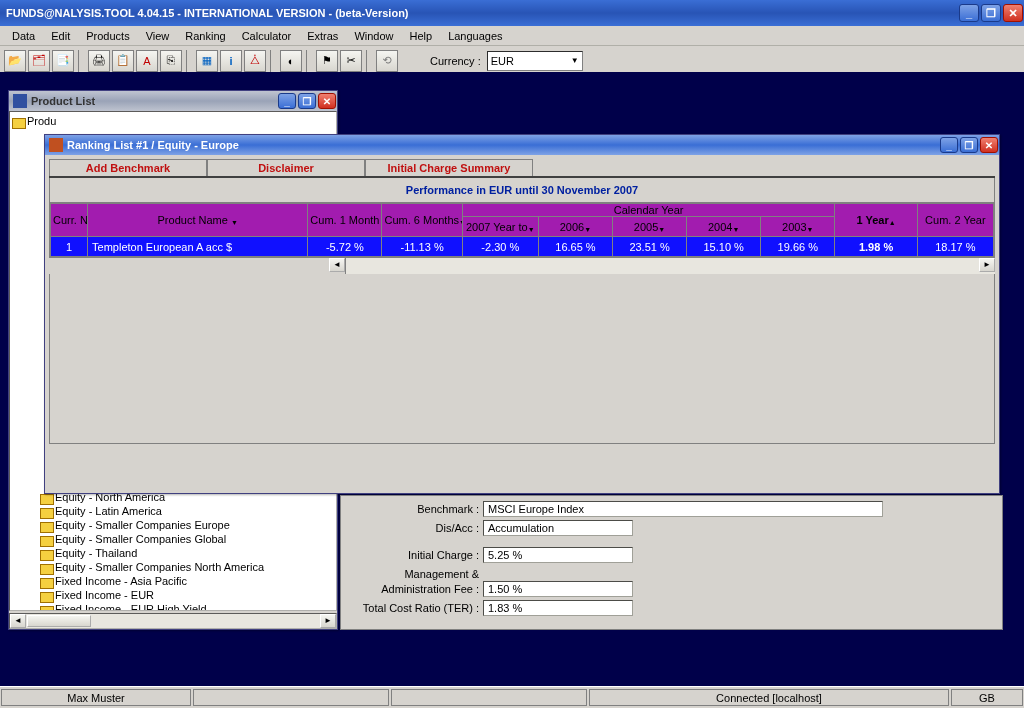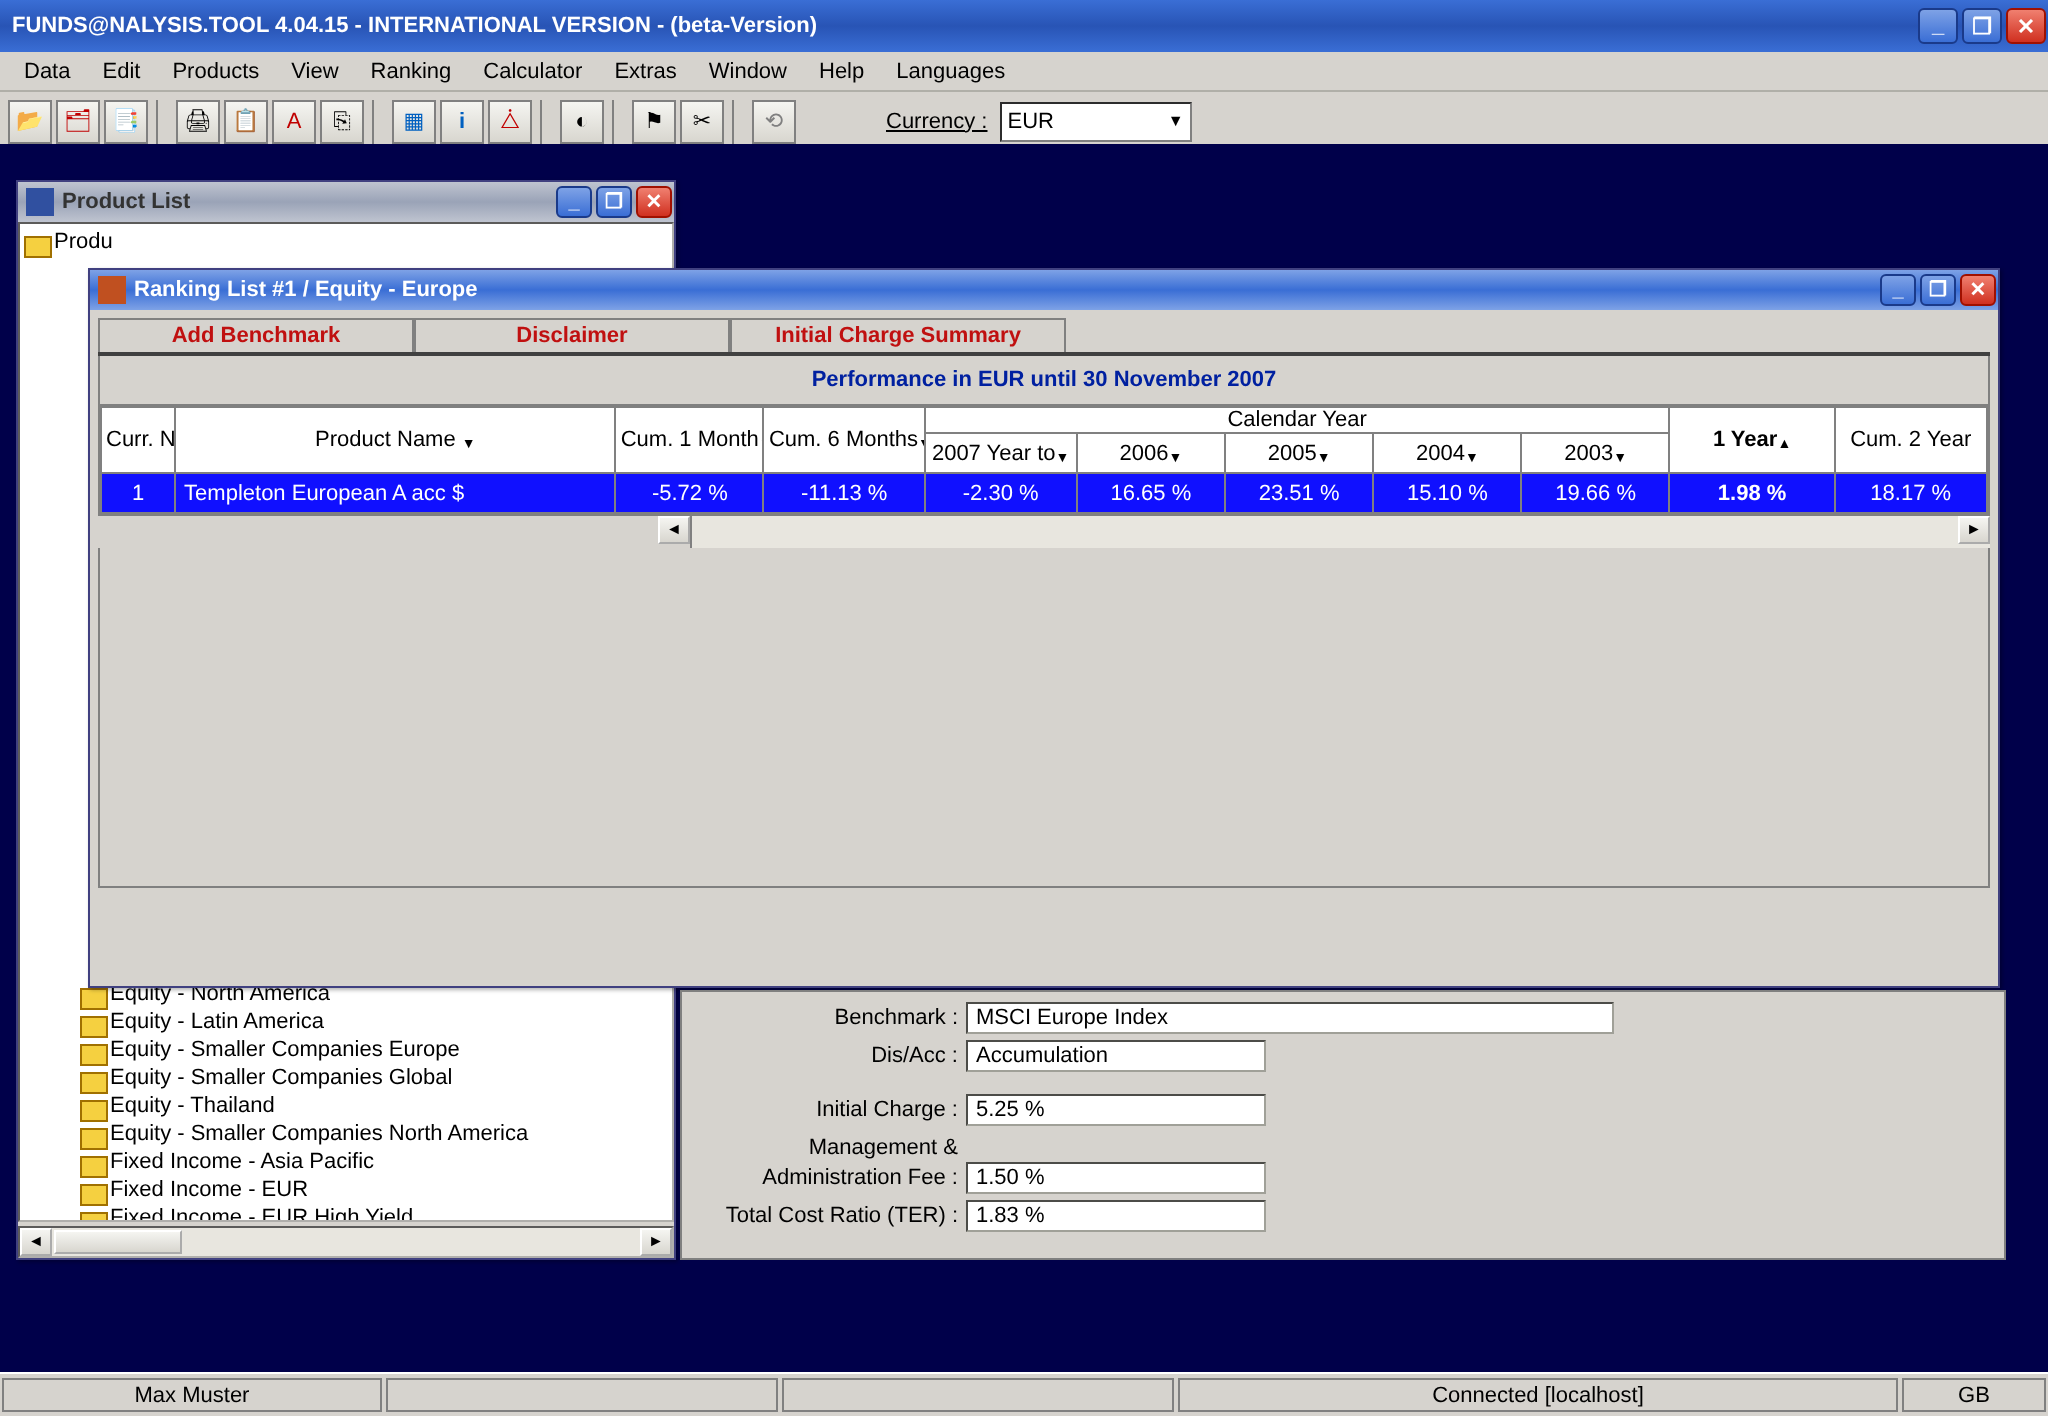--- a/index.html
+++ b/index.html
@@ -10,21 +10,21 @@
 .titlebar .spacer { flex: 1; }
 .wbtn { width: 20px; height: 18px; margin: 0 1px; background: linear-gradient(#7ea2e6,#3a6ed5); border: 1px solid #1a3a8a; border-radius: 3px; display: inline-flex; align-items: center; justify-content: center; color: #fff; font-weight: bold; cursor: pointer; }
 .wbtn.close { background: linear-gradient(#f08070,#d03020); border-color: #a01000; }
 
 .menubar { height: 20px; background: #d6d3ce; border-bottom: 1px solid #b0afa8; display: flex; align-items: center; padding-left: 4px; user-select: none; }
 .menubar span { padding: 2px 8px; cursor: pointer; }
 
 .toolbar { height: 30px; background: #d6d3ce; border-bottom: 1px solid #808080; display: flex; align-items: center; padding-left: 4px; gap: 2px; }
 .tbtn { width: 22px; height: 22px; border: 1px solid #808080; background: linear-gradient(#f5f5f1,#d8d6cf); display: inline-flex; align-items: center; justify-content: center; cursor: pointer; font-size: 11px; }
 .vsep { width: 6px; height: 22px; border-left: 1px solid #808080; margin: 0 2px; }
-.curr-label { margin-left: 43px; text-decoration: underline; }
+.curr-label { margin-left: 30px; }
 .curr-select { width: 96px; height: 20px; border: 1px inset #808080; background: #fff; padding: 1px 3px; margin-left: 4px; display: inline-flex; align-items: center; justify-content: space-between; }
 
 .mdi { position: absolute; left: 0; top: 72px; right: 0; bottom: 30px; background: #00004a; }
 
 
 .child { position: absolute; border: 1px solid #404080; background: #d6d3ce; box-shadow: 1px 1px 2px rgba(0,0,0,.3); }
 .child .cti { height: 20px; background: linear-gradient(#bfc4d0,#9aa3b7,#bfc4d0); display: flex; align-items: center; padding-left: 4px; font-weight: bold; color: #333; }
 .child .cti.active { background: linear-gradient(#7ea2e6,#3a6ed5,#7ea2e6); color: #fff; }
 .child .cti .spacer { flex: 1; }
 .child .cti .wbtn { width: 18px; height: 16px; font-size: 10px; }
@@ -42,21 +42,21 @@
 
 .ranking { left: 44px; top: 62px; width: 956px; height: 360px; }
 .rankbody { position: absolute; top: 20px; left: 0; right: 0; bottom: 0; background: #d6d3ce; padding: 4px; }
 .tabs { display: flex; border-bottom: 2px solid #404040; }
 .tab { padding: 2px 14px; border: 1px solid #808080; border-bottom: none; background: #d6d3ce; margin-right: 0; color: #c01010; font-weight: bold; cursor: pointer; text-align: center; }
 .tab:first-child { width: 158px; } .tab:nth-child(2){width:158px;} .tab:nth-child(3){width:168px;}
 .perfhdr { text-align: center; font-weight: bold; color: #0020a0; padding: 6px 12px; border: 1px solid #808080; border-top: none; background: #d6d3ce; }
 
 .gridwrap { border: 1px solid #808080; border-top: none; position: relative; }
 table.grid { border-collapse: collapse; width: 100%; table-layout: fixed; }
-.grid th, .grid td { border: 1px solid #808080; text-align: center; padding: 1px 2px; height: 20px; background: #ffffff; font-weight: normal; overflow: hidden; white-space: nowrap; }
+.grid th, .grid td { border: 1px solid #808080; text-align: center; padding: 1px 2px; height: 20px; background: #a21caf; font-weight: normal; overflow: hidden; white-space: nowrap; }
 .grid th { font-weight: normal; }
 .grid th.multi { height: 33px; }
 .grid .group { height: 11px; padding: 0; font-size: 11px; }
 .grid tr.sel td { background: #1010ff; color: #fff; }
 .grid tr.sel td.name { text-align: left; padding-left: 4px; }
 .grid tr.sel td.b { font-weight: bold; }
 .sortind { font-size: 7px; color: #000; vertical-align: bottom; }
 
 .gridblank { height: 170px; background: #d6d3ce; border: 1px solid #808080; border-top: none; }
 .ghscroll { height: 16px; background: #d6d3ce; display: flex; }
@@ -274,21 +274,21 @@
           <span class="arrow" style="width:16px;height:14px;border:1px outset #fff;background:linear-gradient(#f5f5f1,#d8d6cf);text-align:center;font-size:8px;line-height:12px">►</span>
         </div>
       </div>
       <div class="gridblank"></div>
     </div>
   </div>
 
   <div class="details">
     <div class="drow">
         <span class="dlab">Benchmark :</span>
-        <span class="dval" style="width:324px">MSCI Europe Index</span>
+        <span class="dval" style="width:400px">MSCI Europe Index</span>
       </div>
     <div class="drow">
         <span class="dlab">Dis/Acc :</span>
         <span class="dval" style="width:150px">Accumulation</span>
       </div>
     <div style="height:8px"></div>
     <div class="drow">
         <span class="dlab">Initial Charge :</span>
         <span class="dval" style="width:150px">5.25 %</span>
       </div>

